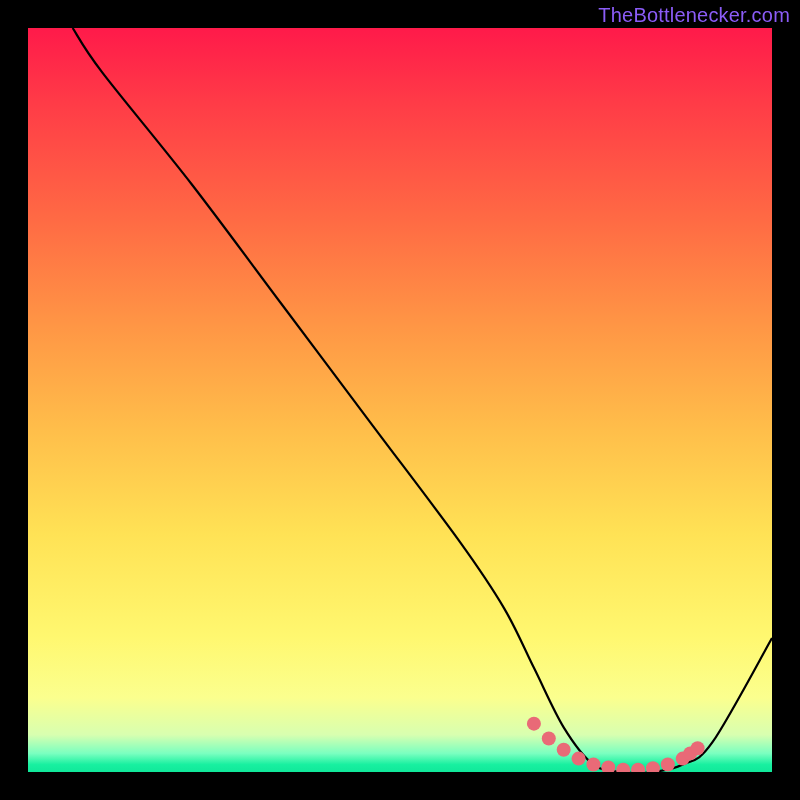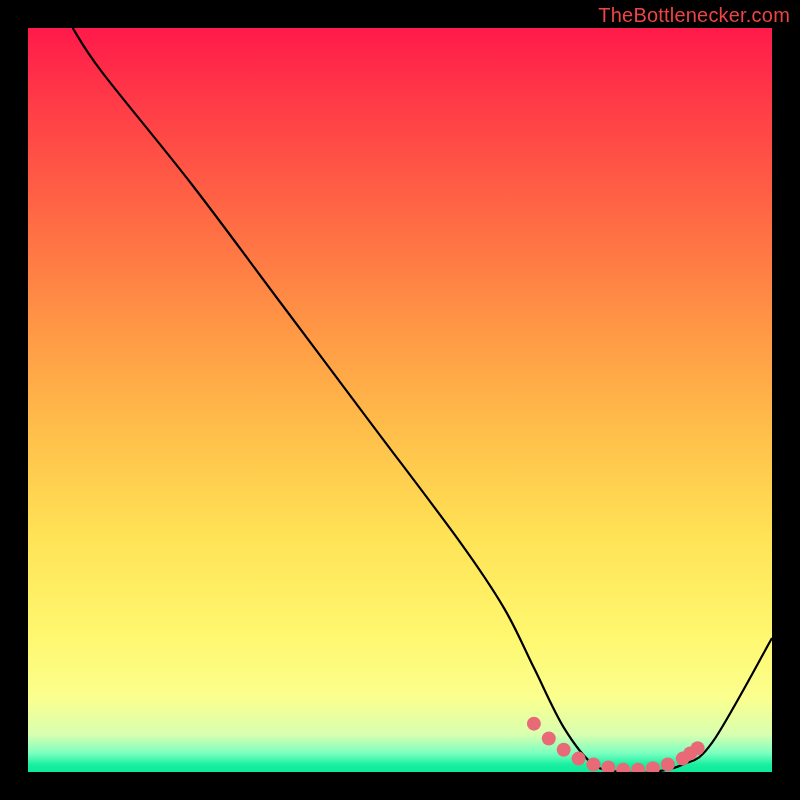--- a/index.html
+++ b/index.html
@@ -43,21 +43,21 @@
       #d8ffb0 95%,
       #7affc0 97.5%,
       #18f0a0 99%,
       #10e89a 100%
     );
   }
   .attribution {
     position: absolute;
     top: 4px;
     right: 10px;
-    color: #ef4444;
+    color: #8b5cf6;
     font-size: 20px;
     letter-spacing: 0.2px;
     font-weight: 400;
     user-select: none;
   }
 </style>
 </head>
 <body>
 
 <div class="frame">

